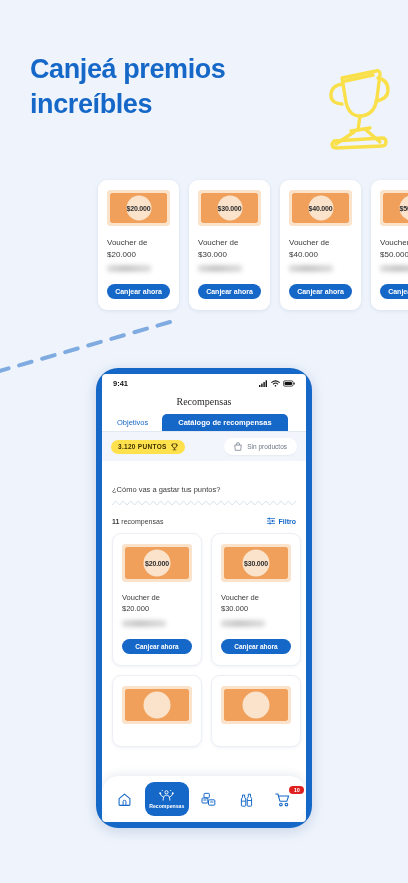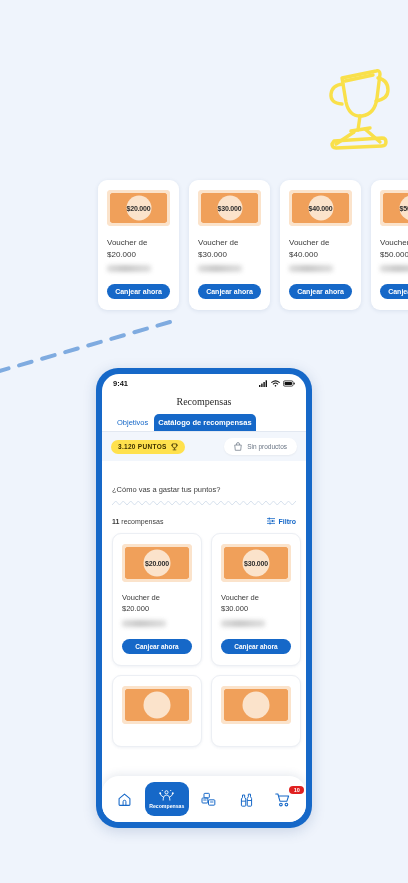--- a/index.html
+++ b/index.html
@@ -57,35 +57,35 @@
     color:#fff;font-size:7px;font-weight:600;display:flex;align-items:center;justify-content:center;
   }
 
   
   .phone{
     position:absolute;left:96px;top:368px;width:216px;height:460px;
     background:#1668c8;border-radius:22px;padding:6px;box-sizing:border-box;
     box-shadow:0 3px 14px rgba(20,60,120,.18);
   }
   .screen{
-    width:100%;height:100%;background:#ffffff;border-radius:17px;overflow:hidden;position:relative;
+    width:100%;height:100%;background:#ffffff;border-radius:4px;overflow:hidden;position:relative;
   }
   .statusbar{
     height:17px;display:flex;align-items:center;justify-content:space-between;
     padding:2px 11px 0;box-sizing:border-box;
   }
   .st-time{font-size:7.5px;font-weight:700;color:#111;}
   .st-right{display:flex;align-items:center;gap:3px;}
   .appbar{height:21px;display:flex;align-items:center;justify-content:center;}
   .apptitle{font-size:10px;color:#2b2b2b;font-family:"Liberation Serif",serif;}
-  .tabs{display:flex;align-items:flex-end;gap:0;padding:0 9px;height:19px;box-sizing:border-box;}
+  .tabs{display:flex;align-items:flex-end;gap:8px;padding:0 9px;height:19px;box-sizing:border-box;}
   .tab{
     font-size:7.5px;color:#1668c8;padding:4px 6px 4px;border-radius:5px 5px 0 0;
   }
-  .tab.active{background:#1668c8;color:#fff;font-weight:600;padding:4px 4px;}
+  .tab.active{background:#1668c8;color:#fff;font-weight:600;padding:4px 16px;}
   .tabline{height:1px;background:#e2e8f1;}
 
   .pillrow{
     background:#f2f6fc;padding:6px 9px;display:flex;align-items:center;justify-content:space-between;
   }
   .pts{
     background:#ffe14d;border-radius:9px;padding:3px 7px;display:flex;align-items:center;gap:4px;
     font-size:6.5px;font-weight:700;color:#3d3000;letter-spacing:.3px;
   }
   .noprod{
@@ -130,20 +130,24 @@
   .badge{
     position:absolute;top:-6px;right:-4px;background:#e02020;color:#fff;
     font-size:5.5px;font-weight:700;border-radius:7px;padding:1px 3px;min-width:9px;text-align:center;
   }
 </style>
 </head>
 <body>
 
 <div class="stage">
 
+  <div class="headline">
+    <span>Canjeá premios</span>
+    <span class="l2">increíbles</span>
+  </div>
 
   <svg class="trophy" viewBox="0 0 78 88">
     <g fill="none" stroke="#f9e04a" stroke-width="3.4" stroke-linecap="round" stroke-linejoin="round">
       <path d="M24 16 L58 9 Q62 8 62 12 L59 36 Q57 52 44 54 Q31 55 28 40 Z"></path>
       <path d="M27 19 L55 13"></path>
       <path d="M25 22 Q14 23 13 32 Q12 41 24 42"></path>
       <path d="M60 16 Q70 18 70 28 Q70 37 58 39"></path>
       <path d="M42 54 L40 68"></path>
       <path d="M33 69 L52 66"></path>
       <path d="M36 70 L18 82"></path>

